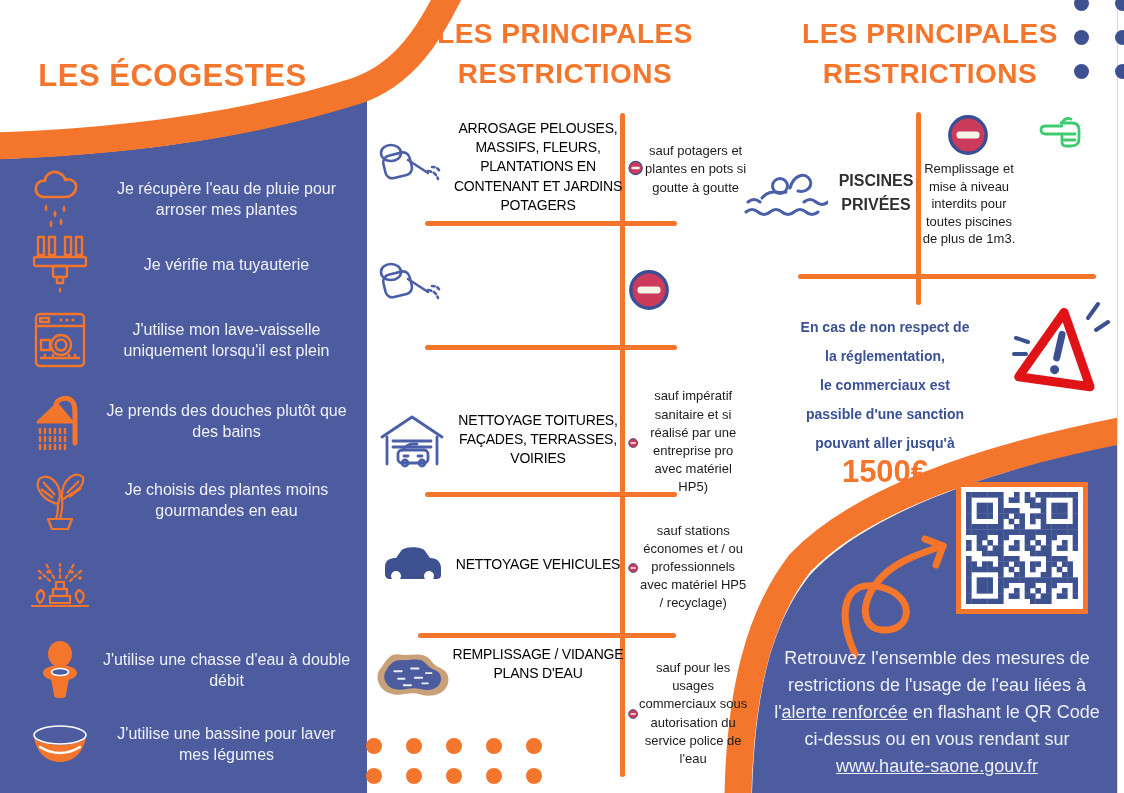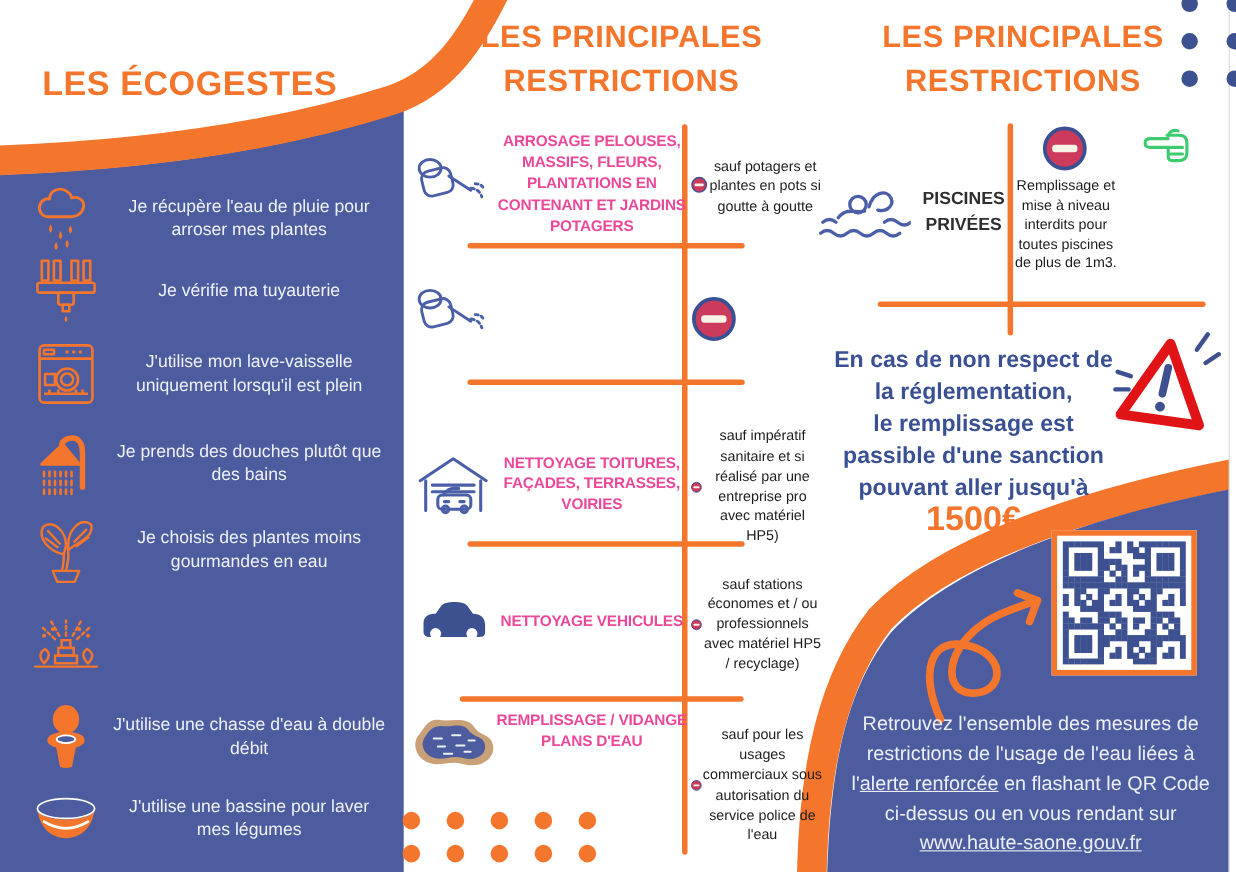--- a/index.html
+++ b/index.html
@@ -18,32 +18,32 @@
   .eco-ico{width:76px;margin-left:22px;flex:none;display:flex;justify-content:center;align-items:center;}
   .eco-txt{flex:1;margin:0 16px 0 4px;text-align:center;color:#EFF1F7;font-size:16px;line-height:1.32;}
 
   
   .mid{left:370px;top:0;width:390px;height:793px;z-index:2;}
   .vline{background:#F4752C;width:5px;border-radius:3px;}
   .hline{background:#F4752C;height:5px;border-radius:3px;}
   .res-row{left:0;width:390px;}
   .res-ico{left:2px;top:0;bottom:0;width:80px;display:flex;justify-content:center;align-items:center;}
   .res-lab{left:78px;top:0;bottom:0;width:180px;display:flex;align-items:center;justify-content:center;
-           text-align:center;font-size:14px;font-weight:bold;color:#ec4899;line-height:1.38;letter-spacing:-.2px;}
+           text-align:center;font-size:14px;font-weight:normal;color:#000000;line-height:1.38;letter-spacing:-.2px;}
   .res-exc{left:258px;top:0;bottom:0;width:120px;display:flex;flex-direction:row;align-items:center;
            text-align:center;font-size:13px;color:#1c1c1c;line-height:1.4;}
   .res-exc .txt{margin-top:5px;}
   .top-align .res-ico,.top-align .res-lab{align-items:flex-start;padding-top:6px;}
 
   
   .right{left:740px;top:0;width:384px;height:793px;z-index:2;}
   .pool-lab{left:84px;top:160px;width:104px;height:66px;display:flex;align-items:center;justify-content:center;
             text-align:center;font-size:16px;font-weight:bold;color:#2f2f2f;line-height:1.5;}
   .pool-txt{position:absolute;text-align:center;font-size:13px;color:#1c1c1c;line-height:1.35;}
-  .sanction{left:15px;top:313px;width:260px;text-align:center;font-size:21px;font-weight:bold;
+  .sanction{left:15px;top:313px;width:260px;text-align:center;font-size:14px;font-weight:bold;
             color:#3A5094;line-height:29px;white-space:nowrap;}
   .amount{left:15px;top:454px;width:260px;text-align:center;font-size:31px;font-weight:bold;color:#F4752C;}
 
   .footer{left:768px;top:645px;width:338px;text-align:center;font-size:18px;line-height:27px;
           color:#ECEFF6;z-index:3;}
   .footer .lnk{text-decoration:underline;}
 
   .qr-box{left:956px;top:482px;width:132px;height:132px;box-sizing:border-box;border:5px solid #F4752C;
           background:#fff;padding:5px;z-index:3;}
 
@@ -382,21 +382,21 @@
           <path d="M24,13 H35 Q42,13 42,20 V29 Q42,36 34,36 H29 Q25,36 25,32 V24"></path>
           <path d="M25,13 Q28,7 34,9"></path>
           <path d="M27,24 H38 M27,30 H38"></path>
         </g>
       </svg>
     </div>
 
     <div class="abs sanction">
       <div>En cas de non respect de</div>
       <div>la réglementation,</div>
-      <div>le remplissage est</div>
+      <div>le commerciaux est</div>
       <div>passible d'une sanction</div>
       <div>pouvant aller jusqu'à</div>
     </div>
     <div class="abs amount">1500€</div>
 
     <div class="abs" style="left:266px;top:296px">
       <svg width="104" height="118" viewBox="0 0 104 118">
         <g transform="rotate(8 52 60)">
           <path d="M52,16 L88,86 L16,86 Z" fill="none" stroke="#E01417" stroke-width="9" stroke-linejoin="round"></path>
           <path d="M53,38 L51,62" stroke="#3D5191" stroke-width="7" stroke-linecap="round"></path>

